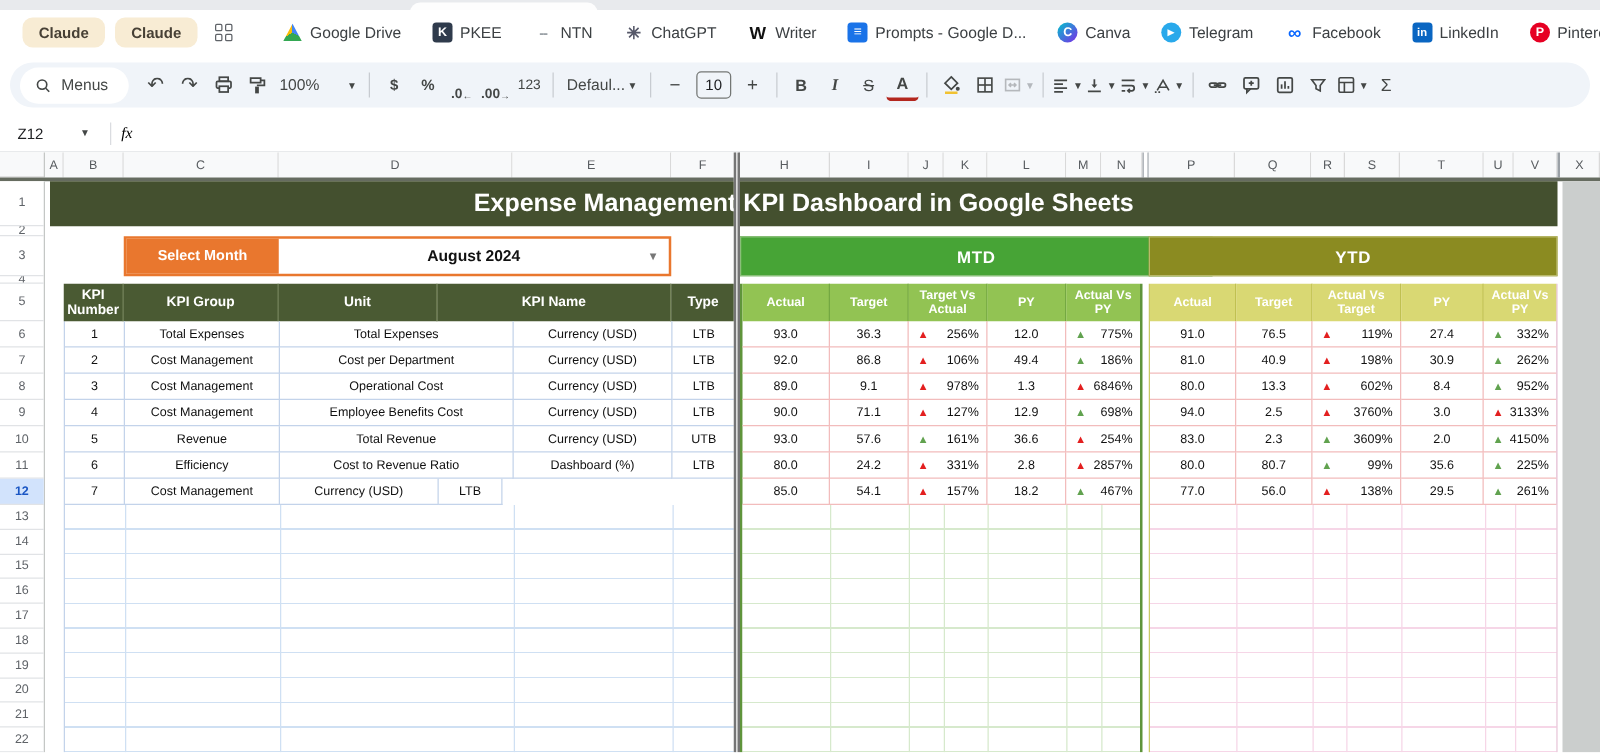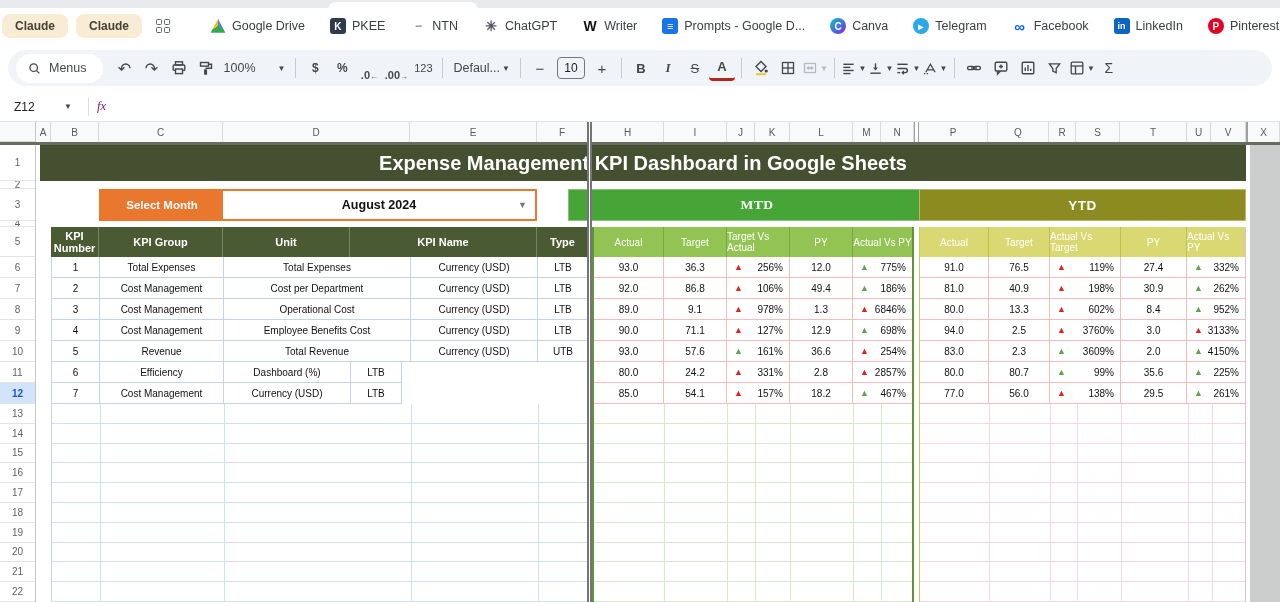--- a/index.html
+++ b/index.html
@@ -5,21 +5,21 @@
   * { margin:0; padding:0; box-sizing:border-box; }
   body { background:#fff; }
   .stage { position:relative; width:1280px; height:602px; overflow:hidden;
            font-family:"Liberation Sans", sans-serif; background:#fff; color:#202124; }
 
   
   .chrome-top { position:absolute; left:0; top:0; width:1280px; height:8px; background:#e8eaed; }
   .tab-hint { position:absolute; left:328px; top:2px; width:150px; height:8px; background:#fdfdfd;
               border-radius:8px 8px 0 0; }
   .bookmarks { position:absolute; left:0; top:8px; width:1280px; height:36px; background:#fff;
-               display:flex; align-items:center; padding:0 2px; }
+               display:flex; align-items:center; padding:0 18px; }
   .chip { background:#f8ecd4; color:#474035; font-size:12px; font-weight:bold; padding:5px 13px;
           border-radius:8px; margin-right:8px; white-space:nowrap; cursor:default; }
   .apps-grid { width:26px; height:26px; display:grid; grid-template-columns:6px 6px; grid-template-rows:6px 6px;
                gap:2px; align-content:center; justify-content:center; margin:0 6px; }
   .apps-grid i { border:1.6px solid #5f6368; border-radius:1.5px; }
   .bm-divider { width:1px; height:18px; background:#dadce0; margin:0 10px; }
   .bm-list { display:flex; align-items:center; gap:25px; margin-left:14px; flex:1; }
   .bm { display:flex; align-items:center; gap:6px; font-size:12.5px; color:#3c4043; white-space:nowrap; }
   .bmi { position:relative; width:16px; height:16px; display:flex; align-items:center; justify-content:center;
          font-weight:bold; color:#fff; flex:0 0 auto; }
@@ -65,21 +65,21 @@
   .b-strike { text-decoration:line-through; }
   .b-color { font-weight:bold; border-bottom:3px solid #b3261e; line-height:14px; }
   .muted { color:#b4b8bd; }
 
   
   .fbar { position:absolute; left:0; top:92px; width:1280px; height:30px; background:#fff;
           border-bottom:1px solid #e1e3e6; display:flex; align-items:center; }
   .namebox { width:78px; display:flex; align-items:center; justify-content:space-between;
              padding:0 6px 0 14px; font-size:12px; color:#202124; }
   .fbar-div { width:1px; height:18px; background:#dadce0; margin:0 8px 0 10px; }
-  .fx { font-size:12.5px; font-style:italic; color:#701a75; font-family:"Liberation Serif", serif; }
+  .fx { font-size:12.5px; font-style:italic; color:#000000; font-family:"Liberation Serif", serif; }
 
   
   .grid { position:absolute; left:0; top:122px; width:1280px; height:480px; background:#fff; }
   .corner { position:absolute; left:0; top:0; width:36px; height:20px; background:#f8f9fa;
             border-right:1px solid #c4c7c5; border-bottom:1px solid #d9d9d9; }
   .colhdrs { position:absolute; left:36px; top:0; height:20px; display:flex; }
   .ch { height:20px; border-right:1px solid #d9d9d9; background:#f8f9fa; font-size:10px; color:#575b5f;
         display:flex; align-items:center; justify-content:center; overflow:hidden; }
   .ch.gapcol { background:#fff; border-left:1px solid #9aa0a6; border-right:1px solid #9aa0a6; }
   .ch.hid-left { border-left:2px solid #9aa0a6; }
@@ -95,22 +95,22 @@
   
   .banner { position:absolute; left:40px; top:23px; width:1206px; height:36px; background:#44502f;
             color:#fff; font-weight:bold; font-size:20px; display:flex; align-items:center; justify-content:center; }
   .monthwrap { position:absolute; left:99px; top:67px; width:438px; height:32px; border:2px solid #e9772e;
                display:flex; background:#fff; }
   .month-label { width:122px; background:#e9772e; color:#fff; font-size:11.5px; font-weight:bold;
                  display:flex; align-items:center; justify-content:center; }
   .month-value { flex:1; display:flex; align-items:center; justify-content:center; font-size:12.5px;
                  font-weight:bold; color:#111; position:relative; }
   .month-caret { position:absolute; right:8px; color:#777; font-size:9px; }
-  .mtd-title { position:absolute; left:568px; top:67px; width:378px; height:32px; background:#47a436;
-               border:1px solid #8bbf7a;font-family:Liberation Serif, serif; }
+  .mtd-title { position:absolute; left:592px; top:67px; width:378px; height:32px; background:#47a436;
+               border:1px solid #8bbf7a; }
   .ytd-title { position:absolute; left:919px; top:67px; width:327px; height:32px; background:#8b8b21;
                border:1px solid #b9b96a; }
   .band-title { color:#fff; font-weight:bold; font-size:13.5px; display:flex; align-items:center;
                 justify-content:center; height:100%; letter-spacing:.5px; }
 
   
   .kpi { position:absolute; left:51px; top:105px; width:538px; }
   .khead { display:flex; height:30px; }
   .kh { background:#4a5a33; color:#fff; font-weight:bold; font-size:11px; display:flex; align-items:center;
         justify-content:center; text-align:center; border-right:1px solid #75845a; line-height:12px; }
@@ -123,22 +123,22 @@
   .kc3,.kh3 { width:127px; } .kc4,.kh4 { width:51px; }
   .kext { position:relative; height:198px; border-left:1px solid #c3d3ea; border-right:1px solid #c3d3ea;
           background:repeating-linear-gradient(to bottom, #fff 0 18.8px, #cfe0f3 18.8px 19.8px); }
   .kext i { position:absolute; top:0; bottom:0; width:1px; background:#cfe0f3; }
 
   
   .band { position:absolute; top:105px; }
   .mtd { left:592px; width:322px; border-left:2px solid #5f943b; border-right:2px solid #5f943b; }
   .ytd { left:919px; width:327px; border-left:1px solid #c9c966; border-right:1px solid #e3bcd2; }
   .shead { display:flex; height:30px; }
-  .sh { color:#fff; font-weight:normal; font-size:10px; line-height:11px; display:flex; align-items:center;
-        justify-content:center; }
+  .sh { color:#fff; font-weight:bold; font-size:10px; line-height:11px; display:flex; align-items:center;
+        justify-content:center; text-align:center; }
   .mtd .sh { background:#92c353; border-right:1px solid #74a842; }
   .ytd .sh { background:#d9d873; border-right:1px solid #c0c051; }
   .shead .sh:last-child { border-right:none; }
   .srow { display:flex; height:21px; }
   .sc { border-right:1px solid #f2bcbc; border-bottom:1px solid #f2bcbc; font-size:10px; color:#111;
         display:flex; align-items:center; justify-content:center; overflow:hidden; }
   .srow .sc:last-child { border-right:none; }
   .cellv { justify-content:space-between; padding:0 6px 0 7px; }
   .tri { font-size:9px; line-height:9px; }
   .tri.red { color:#e31f1f; } .tri.green { color:#61a24f; }
@@ -514,20 +514,21 @@
             <div class="kc kc0">5</div>
             <div class="kc kc1">Revenue</div>
             <div class="kc kc2">Total Revenue</div>
             <div class="kc kc3">Currency (USD)</div>
             <div class="kc kc4">UTB</div>
           </div>
 
           <div class="krow">
             <div class="kc kc0">6</div>
             <div class="kc kc1">Efficiency</div>
+            <div class="kc kc2">Cost to Revenue Ratio</div>
             <div class="kc kc3">Dashboard (%)</div>
             <div class="kc kc4">LTB</div>
           </div>
 
           <div class="krow">
             <div class="kc kc0">7</div>
             <div class="kc kc1">Cost Management</div>
             <div class="kc kc3">Currency (USD)</div>
             <div class="kc kc4">LTB</div>
           </div>

